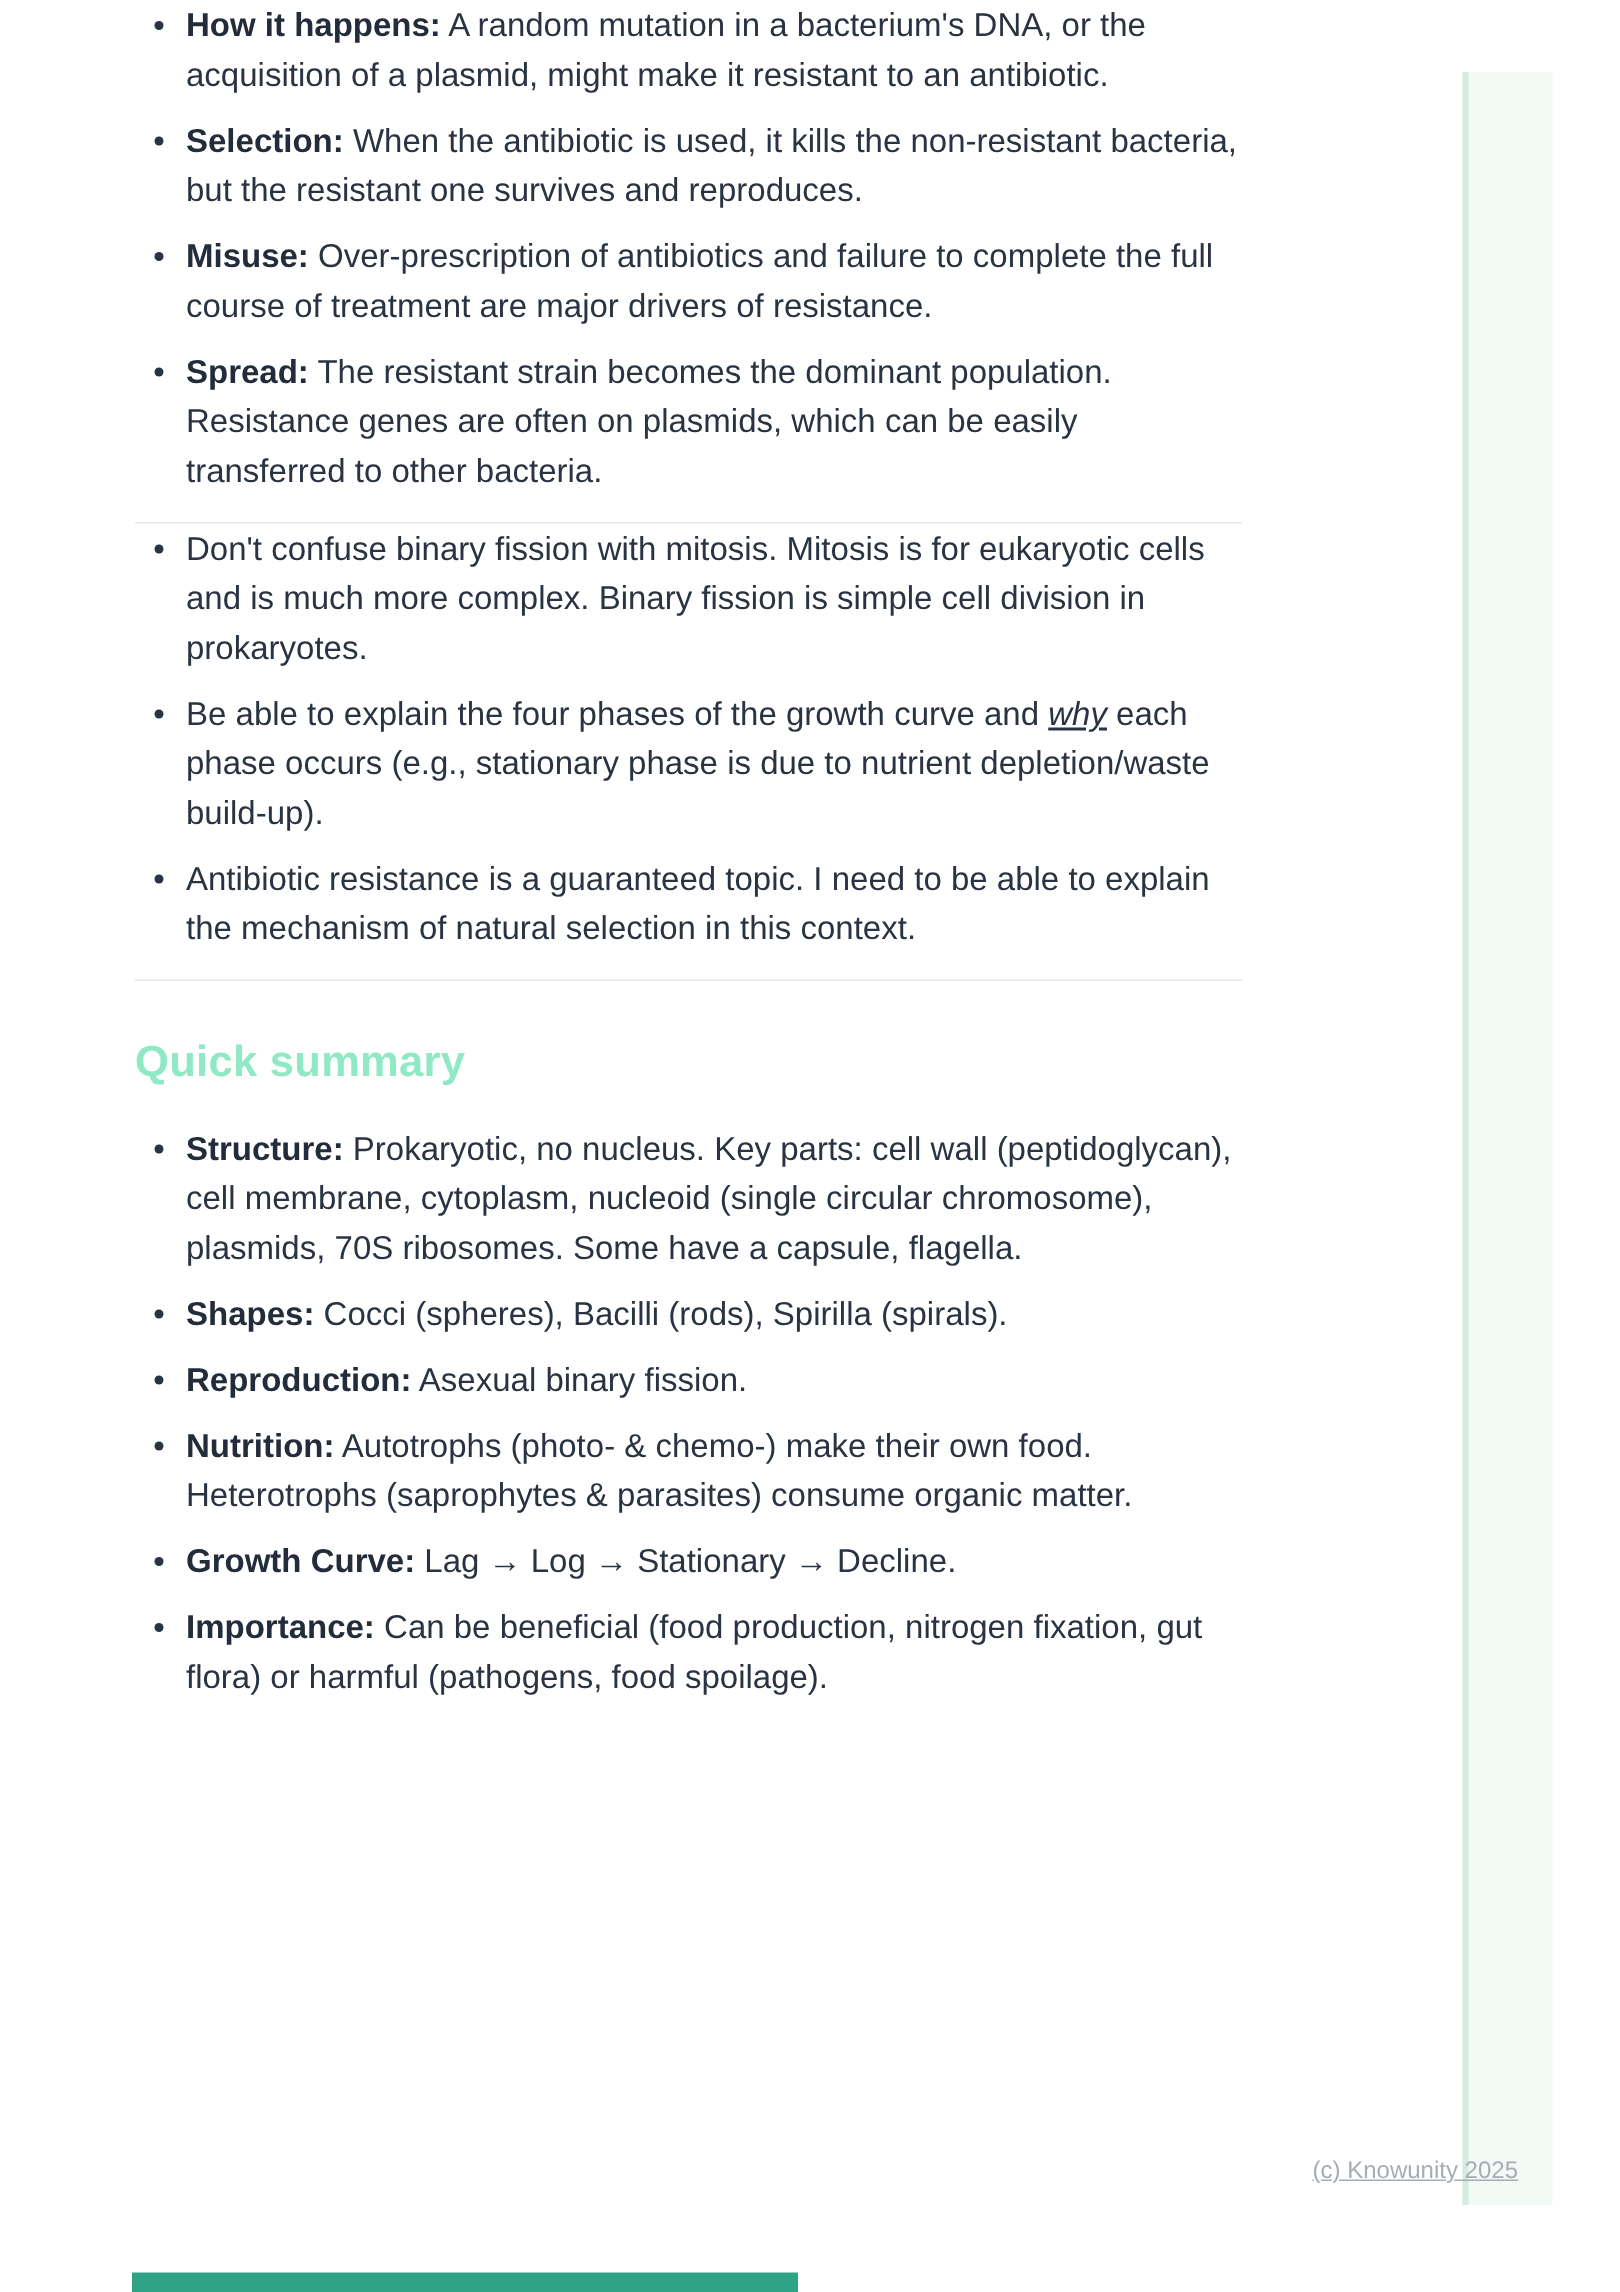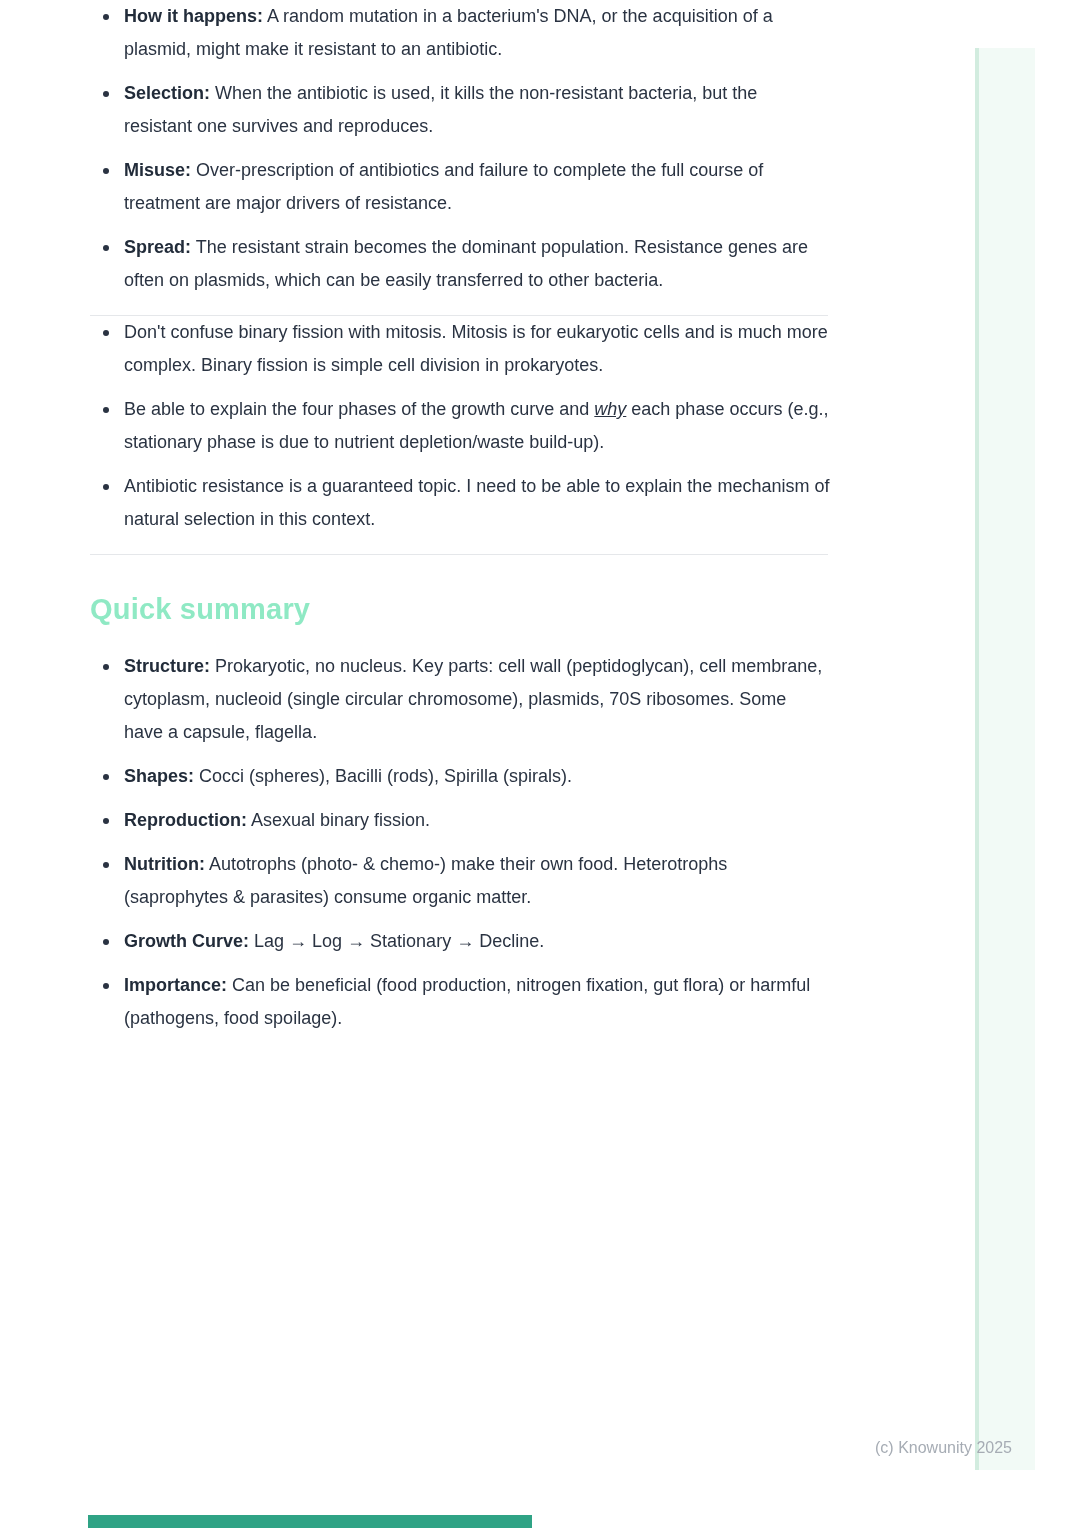--- a/index.html
+++ b/index.html
@@ -13,21 +13,21 @@
   }
   .content {
     position:absolute;
     left:90px; top:0;
     width:740px;
   }
   ul.bullets { list-style:none; margin:0; padding:0; }
   ul.bullets > li {
     position:relative;
     padding-left:34px;
-    font-size:18px;
+    font-size:22px;
     line-height:33px;
     margin-bottom:11px;
     color:#2a3342;
   }
   ul.bullets > li::before {
     content:"";
     position:absolute;
     left:13px; top:14px;
     width:6px; height:6px;
     border-radius:50%;
@@ -59,20 +59,21 @@
     border-left:4px solid #d2ecdf;
     z-index:1;
   }
   .footer-credit {
     position:absolute;
     top:1437px; right:68px;
     font-size:16px;
     line-height:22px;
     color:#a6acb4;
     z-index:2;
+    text-decoration:underline;
   }
   .bottom-bar {
     position:absolute;
     left:88px; bottom:0;
     width:444px; height:13px;
     background:#2fa385;
     z-index:2;
   }
 </style>
 </head>

